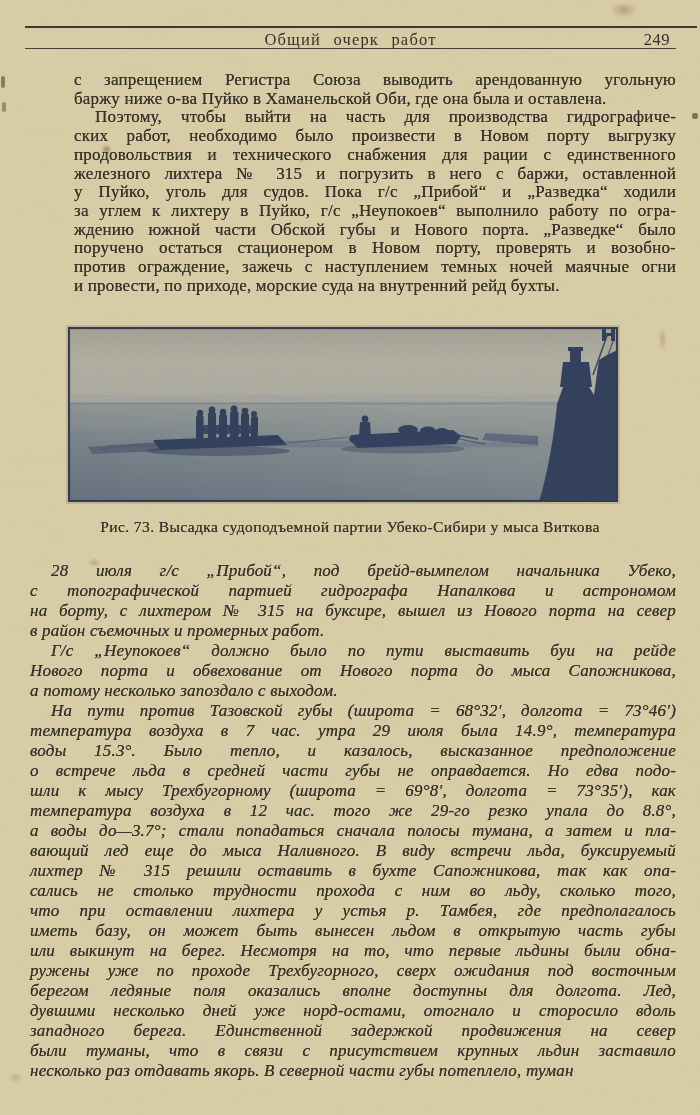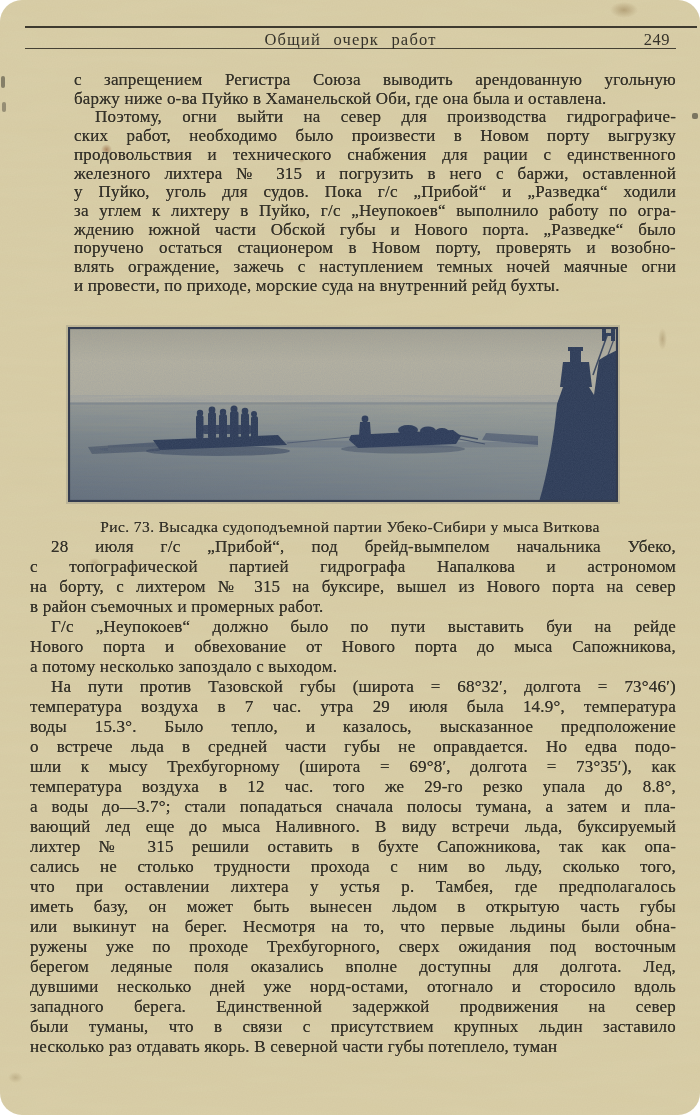--- a/index.html
+++ b/index.html
@@ -3,42 +3,41 @@
 <meta charset="utf-8">
 <style>
   html,body{margin:0;padding:0;}
   .page{
     position:relative;
     width:700px;height:1115px;
     background:var(--paper,#d8cda6);
     overflow:hidden;
     font-family:"Liberation Serif","DejaVu Serif",serif;
     color:var(--ink,#35322a);
-    border-radius:22px;
   }
   .paper-noise{position:absolute;inset:0;z-index:0;pointer-events:none;}
   .content{position:relative;z-index:2;}
   .stain{position:absolute;z-index:1;border-radius:50%;pointer-events:none;}
 
   
   .running-header{margin:26px 0 0 25px;width:672px;}
   .rule-top{height:0;border-top:2.5px solid #3e3a2f;width:672px;}
   .header-row{position:relative;width:651px;height:19px;margin-top:1px;}
   .header-title{
     position:absolute;left:0;right:0;top:1px;text-align:center;
     font-size:16.5px;letter-spacing:1.2px;word-spacing:7px;
   }
   .page-number{position:absolute;right:6px;top:1px;font-size:16.5px;letter-spacing:.5px;margin-left:8px;}
   .rule-bottom{height:0;border-top:1.3px solid #454134;width:651px;}
 
   
   .text-block{margin-left:30px;width:646px;}
   .block1{margin-top:22px;}
   .block1 .tl{line-height:18.7px;margin-left:44px;}
-  .block2{}
+  .block2{margin-top:24px;font-style:italic;}
   .block2 .tl{line-height:20px;}
   .tl{
     font-size:17px;
     text-align:justify;
     text-align-last:justify;
     white-space:nowrap;
     letter-spacing:.2px;
     text-shadow:0 0 .4px rgba(45,42,33,.85);
   }
   .tl.ind{text-indent:21px;}
@@ -92,29 +91,29 @@
       <div class="header-row">
         <span class="header-title">Общий очерк работ</span>
         <span class="page-number">249</span>
       </div>
       <div class="rule-bottom"></div>
     </header>
 
     <section class="text-block block1">
         <div class="tl">с запрещением Регистра Союза выводить арендованную угольную</div>
         <div class="tl end">баржу ниже о-ва Пуйко в Хаманельской Оби, где она была и оставлена.</div>
-        <div class="tl ind">Поэтому, огни выйти на север для производства гидрографиче-</div>
+        <div class="tl ind">Поэтому, чтобы выйти на часть для производства гидрографиче-</div>
         <div class="tl">ских работ, необходимо было произвести в Новом порту выгрузку</div>
         <div class="tl">продовольствия и технического снабжения для рации с единственного</div>
         <div class="tl">железного лихтера № 315 и погрузить в него с баржи, оставленной</div>
         <div class="tl">у Пуйко, уголь для судов. Пока г/с „Прибой“ и „Разведка“ ходили</div>
         <div class="tl">за углем к лихтеру в Пуйко, г/с „Неупокоев“ выполнило работу по огра-</div>
         <div class="tl">ждению южной части Обской губы и Нового порта. „Разведке“ было</div>
         <div class="tl">поручено остаться стационером в Новом порту, проверять и возобно-</div>
-        <div class="tl">влять ограждение, зажечь с наступлением темных ночей маячные огни</div>
+        <div class="tl">против ограждение, зажечь с наступлением темных ночей маячные огни</div>
         <div class="tl end">и провести, по приходе, морские суда на внутренний рейд бухты.</div>
       </section>
 
     <figure class="figure" style="margin-top:32px;margin-bottom:0;">
       <div class="photo">
         <svg width="550" height="175" viewBox="0 0 550 175">
           <defs>
             <linearGradient id="skyG" x1="0" y1="0" x2="0" y2="1">
               <stop offset="0" stop-color="#a7a494"></stop>
               <stop offset="0.45" stop-color="#b7b3a1"></stop>

